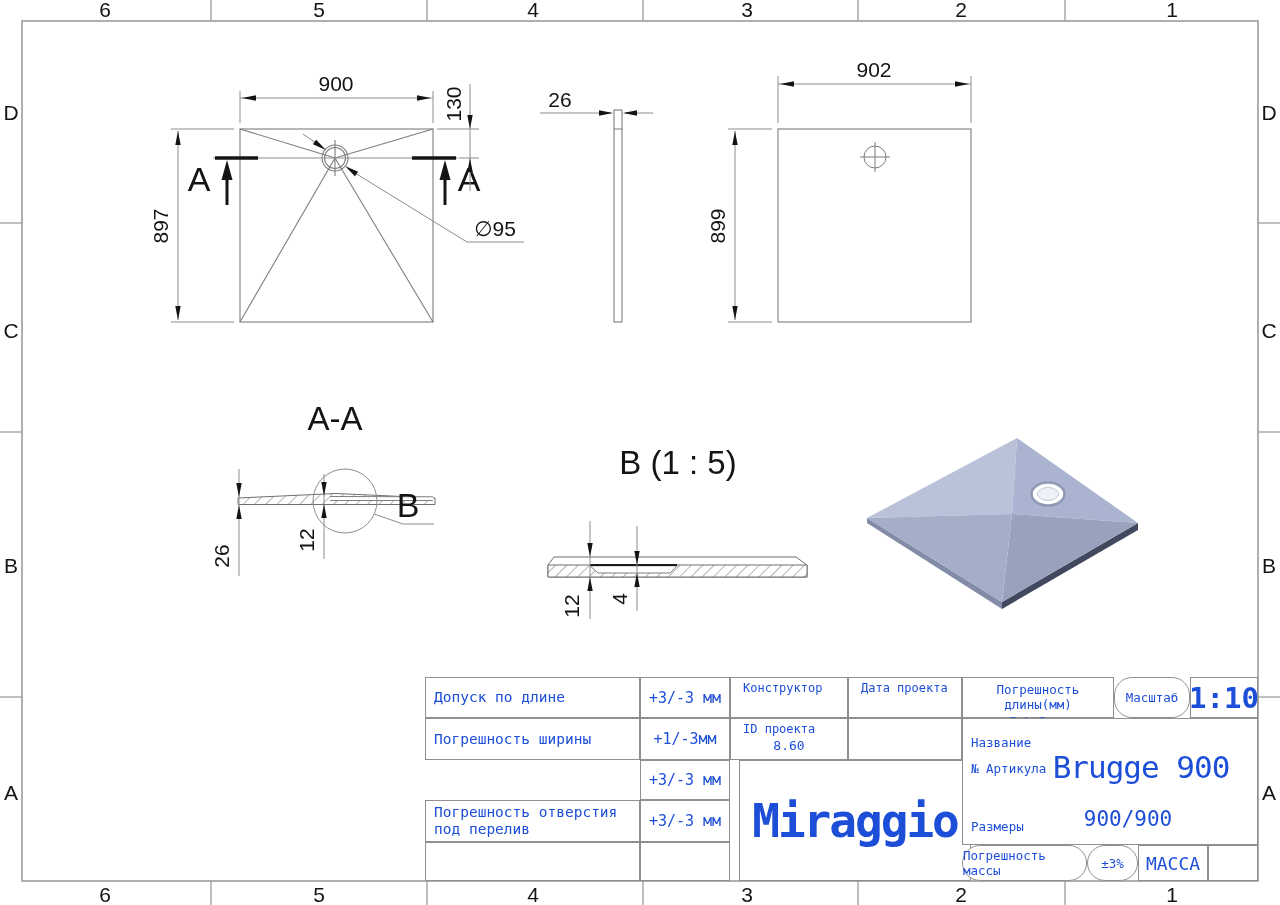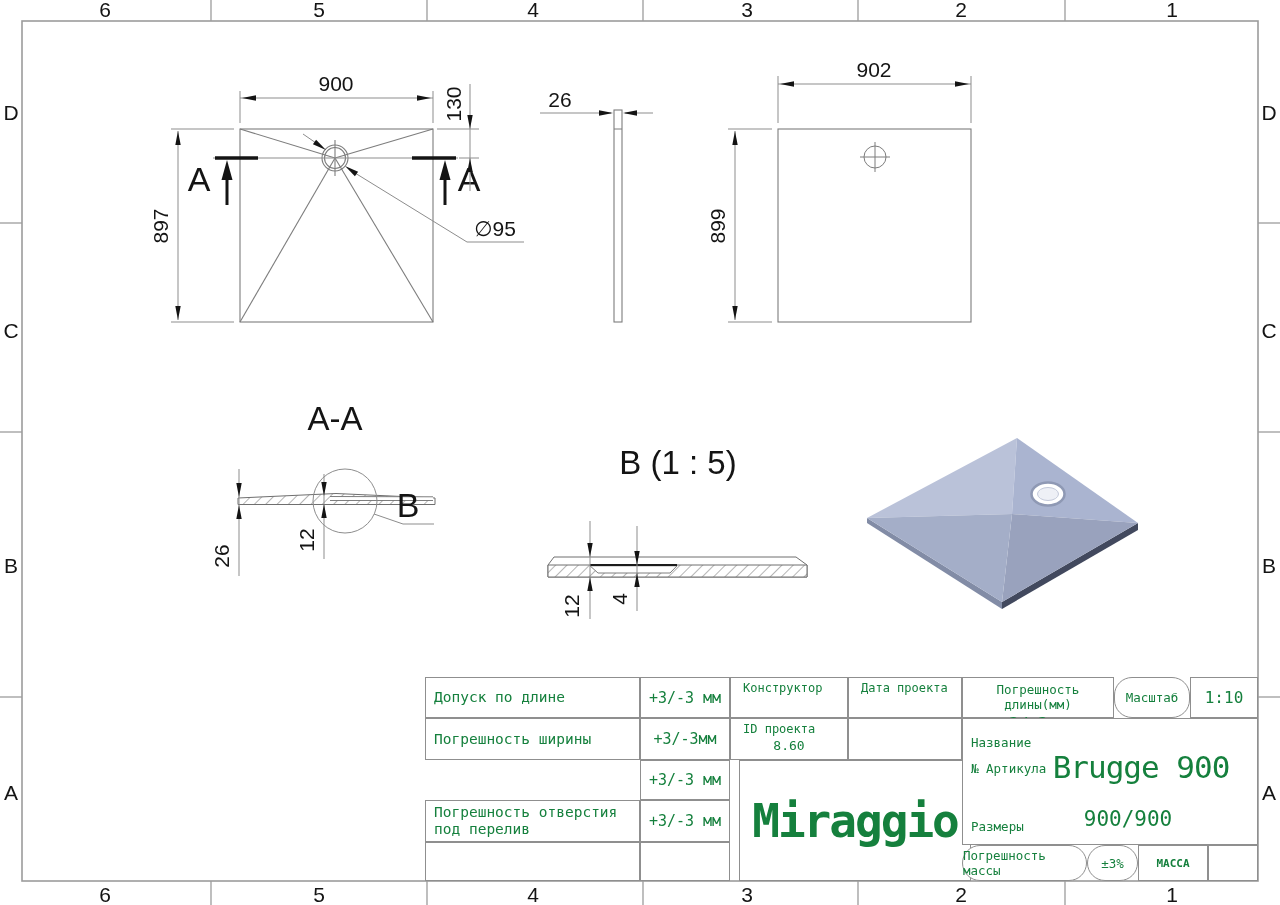--- a/index.html
+++ b/index.html
@@ -7,38 +7,38 @@
         font-family:"Liberation Sans",sans-serif;}
   svg{position:absolute;left:0;top:0;}
   svg text{fill:#141414;font-family:"Liberation Sans",sans-serif;}
   svg .dim{font-size:21px;}
   svg .big{font-size:34px;}
   svg .title{font-size:33px;}
   svg .zone{font-size:21px;fill:#1c1c1c;}
 
   
   .tb{position:absolute;left:425px;top:677px;width:833px;height:160px;
-      font-family:"DejaVu Sans Mono",monospace;color:#15803d;}
+      font-family:"DejaVu Sans Mono",monospace;color:#1d4ed8;}
   .tb .cell{position:absolute;border:1px solid #8f8f8f;box-sizing:border-box;background:#fff;}
   .lab{display:flex;align-items:center;padding:0 8px;font-size:14.5px;line-height:17px;}
   .val{display:flex;align-items:center;justify-content:center;font-size:15px;}
   .toplab{padding:3px 12px;font-size:12px;}
   .idcell{padding:3px 12px;font-size:12px;}
   .idval{text-align:center;font-size:13px;margin-top:2px;}
   .logo{display:flex;align-items:center;justify-content:center;
         font-size:46px;font-weight:bold;letter-spacing:-2px;margin-left:9px;}
   .twoline{text-align:center;font-size:12.5px;padding-top:4px;}
   .twoline .v{font-size:16px;margin-top:2px;}
   .ctr{display:flex;align-items:center;justify-content:center;}
-  .scaleval{font-size:16px;}
+  .scaleval{font-size:29px;font-weight:bold;}
   .free{position:absolute;}
   .small{font-size:12.5px;border-radius:18px;}
   .name{font-size:31px;letter-spacing:-1px;margin-top:24px;}
   .dims{font-size:21px;}
-  .massa{font-size:11px;font-weight:bold;}
+  .massa{font-size:18px;font-weight:normal;}
 </style>
 </head>
 <body>
 
 <div class="page">
 
 <svg width="1280" height="905" viewBox="0 0 1280 905">
   <defs>
     <pattern id="hatchP" patternUnits="userSpaceOnUse" width="8" height="8" patternTransform="rotate(45 0 0)">
       <rect width="8" height="8" fill="#ffffff"></rect>
@@ -230,21 +230,21 @@
     <ellipse cx="1048" cy="494" rx="16.5" ry="11.5" fill="#ffffff" stroke="#8f99b4" stroke-width="2.5"></ellipse>
     <ellipse cx="1048" cy="494" rx="10.5" ry="6.5" fill="#eef0f6" stroke="#c3c9da" stroke-width="1"></ellipse>
   </g>
 </svg>
 
 <div class="tb">
 
   <div class="cell lab" style="left:0;top:0;width:215px;height:41px">Допуск по длине</div>
   <div class="cell val" style="left:215px;top:0;width:90px;height:41px">+3/-3 мм</div>
   <div class="cell lab" style="left:0;top:41px;width:215px;height:42px">Погрешность ширины</div>
-  <div class="cell val" style="left:215px;top:41px;width:90px;height:42px">+3/-3мм</div>
+  <div class="cell val" style="left:215px;top:41px;width:90px;height:42px">+1/-3мм</div>
   <div class="cell val" style="left:215px;top:83px;width:90px;height:40px">+3/-3 мм</div>
   <div class="cell lab" style="left:0;top:123px;width:215px;height:42px">Погрешность отверстия под перелив</div>
   <div class="cell val" style="left:215px;top:123px;width:90px;height:42px">+3/-3 мм</div>
   <div class="cell" style="left:0;top:165px;width:215px;height:39px"></div>
   <div class="cell" style="left:215px;top:165px;width:90px;height:39px"></div>
 
   <div class="cell toplab" style="left:305px;top:0;width:118px;height:41px">Конструктор</div>
   <div class="cell toplab" style="left:423px;top:0;width:114px;height:41px">Дата проекта</div>
   <div class="cell idcell" style="left:305px;top:41px;width:118px;height:42px">
     <div>ID проекта</div>

